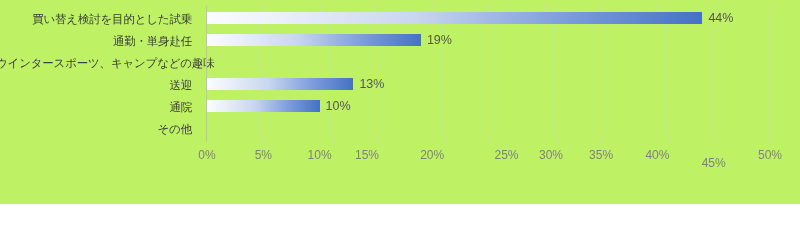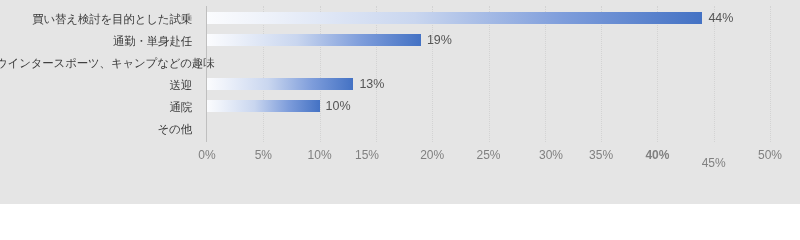--- a/index.html
+++ b/index.html
@@ -11,21 +11,21 @@
     width: 800px;
     height: 204px;
     font-family: "Liberation Sans", "DejaVu Sans", sans-serif;
     overflow: hidden;
   }
 
   .chart-wrap {
     position: relative;
     width: 800px;
     height: 204px;
-    background: #e5e5e5;
+    background: #bef264;
   }
 
   
   .cat-labels {
     position: absolute;
     left: 0;
     top: 6px;
     width: 200px;
     height: 136px;
   }
@@ -160,21 +160,21 @@
     </div>
 
   </div>
 
   <div class="xticks">
     <div class="xtick" style="left:0px;">0%</div>
     <div class="xtick" style="left:56.3px;">5%</div>
     <div class="xtick" style="left:112.6px;">10%</div>
     <div class="xtick" style="left:160px;">15%</div>
     <div class="xtick" style="left:225.2px;">20%</div>
-    <div class="xtick" style="left:281.5px;">25%</div>
+    <div class="xtick" style="left:281.5px;text-align:right;">25%</div>
     <div class="xtick" style="left:344px;">30%</div>
     <div class="xtick" style="left:394.1px;">35%</div>
-    <div class="xtick" style="left:450.4px;font-weight:bold;">40%</div>
+    <div class="xtick" style="left:450.4px;">40%</div>
     <div class="xtick" style="left:506.7px;margin-top:8px;">45%</div>
     <div class="xtick" style="left:563px;">50%</div>
   </div>
 
 </div>
 
 </body></html>

